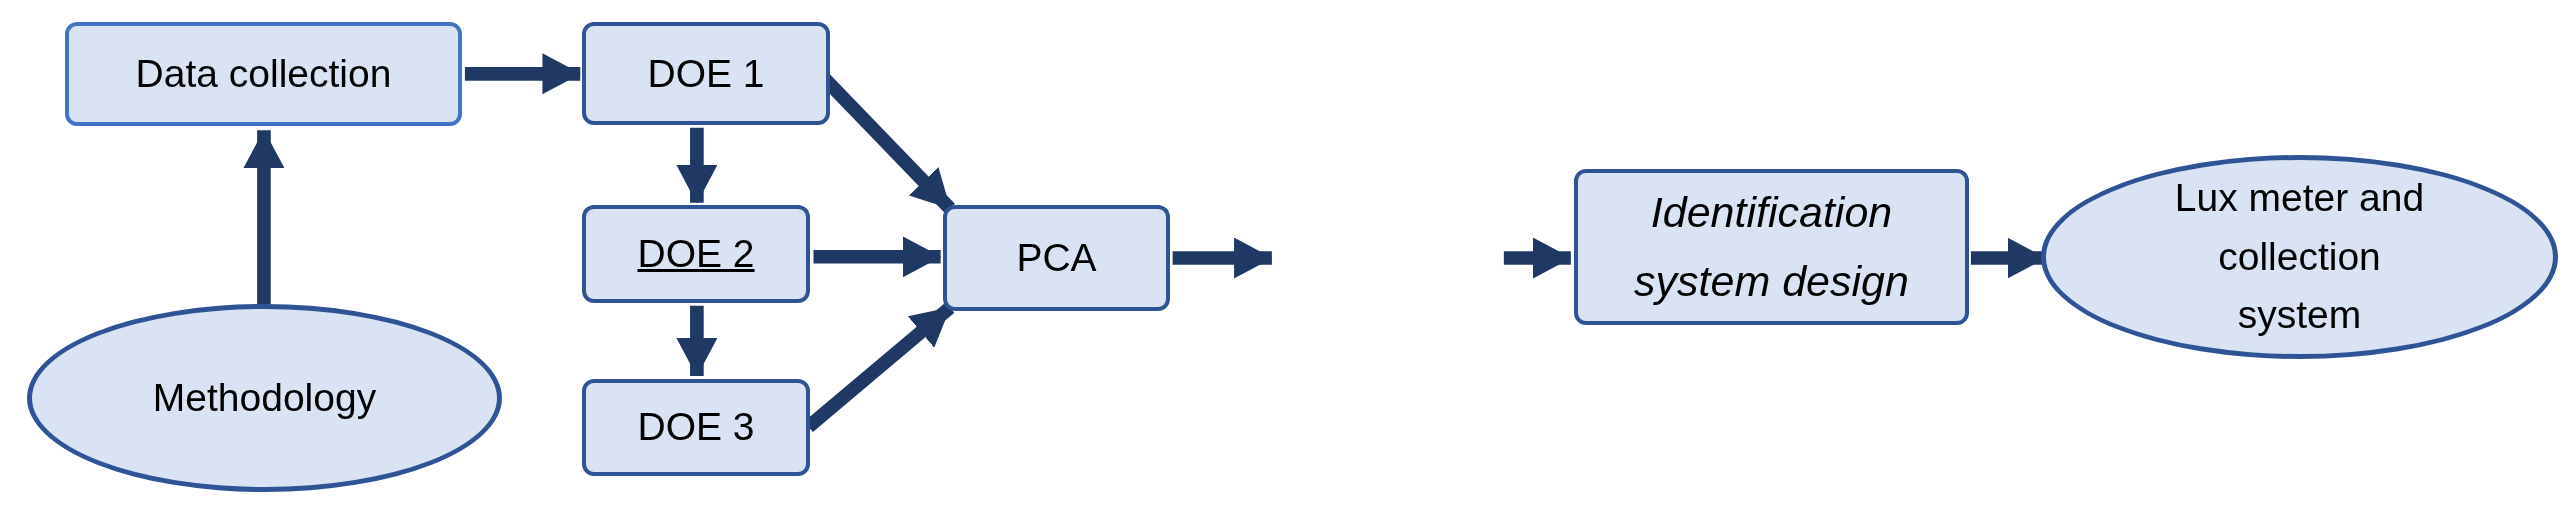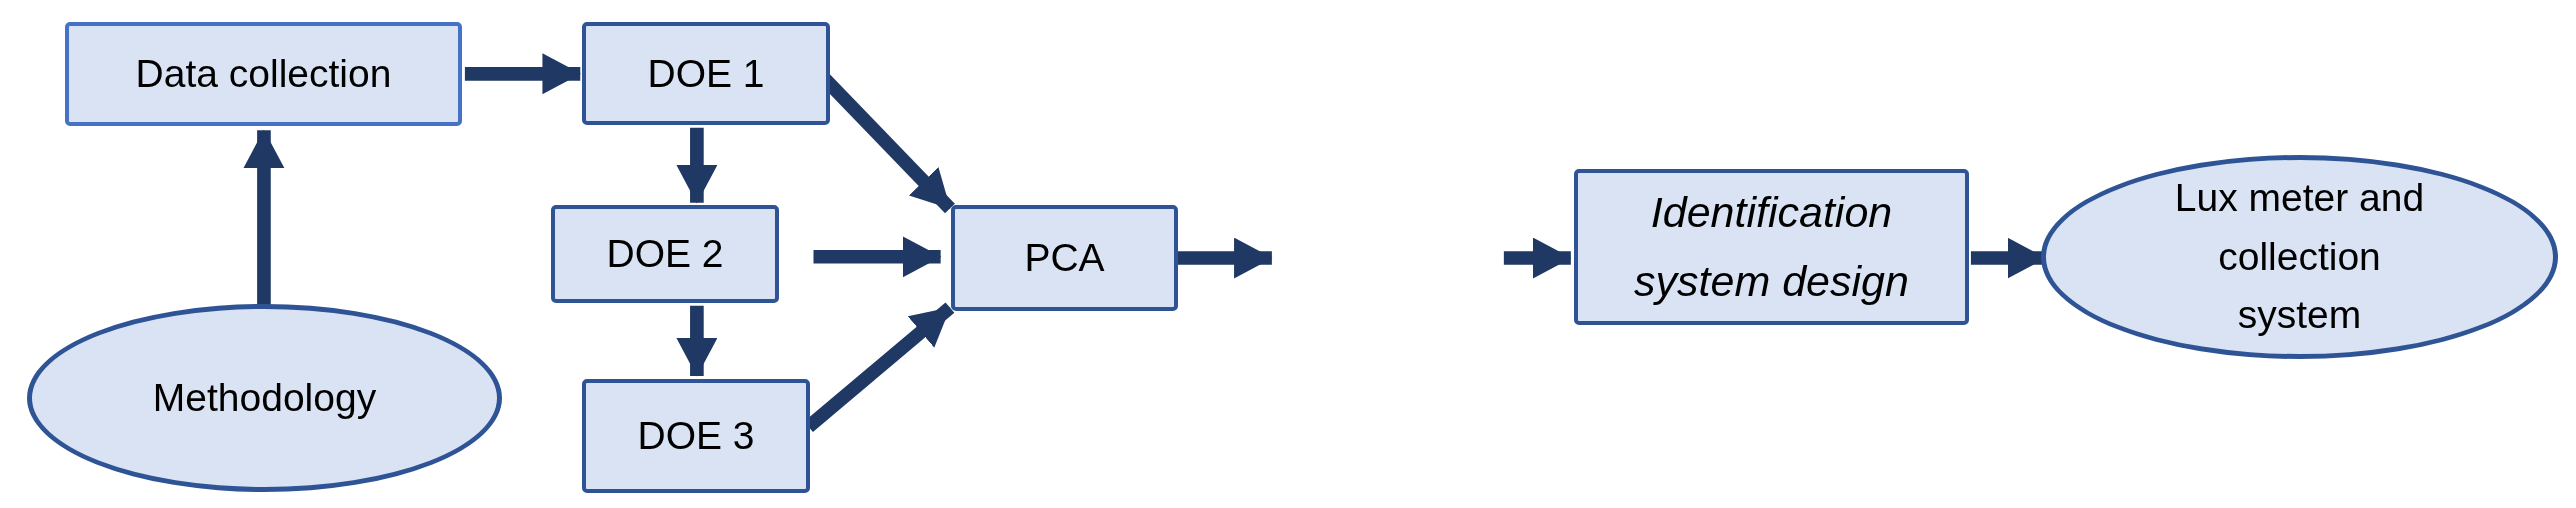--- a/index.html
+++ b/index.html
@@ -19,29 +19,29 @@
     background:var(--fill);
     border:4.3px solid var(--border);
     display:flex;
     align-items:center;
     justify-content:center;
     text-align:center;
     font-size:39px;
     line-height:1.5;
     color:var(--text);
   }
-  .node.rect{border-radius:5px;text-align:center;}
+  .node.rect{border-radius:12px;text-align:center;}
   .node.ellipse{border-radius:50%;border-width:5px;}
   .node.light-border{border-color:var(--border-light);}
   #node-data-collection{left:65px;top:22.3px;width:397px;height:104px;}
   #node-methodology{left:27px;top:304px;width:475px;height:188px;text-align:center;}
   #node-doe1{left:582px;top:22.3px;width:248px;height:103px;}
-  #node-doe2{left:551px;top:205px;width:228px;height:98px;}
-  #node-doe3{left:582px;top:379px;width:228px;height:114px;}
-  #node-pca{left:943px;top:205px;width:227px;height:106px;margin-left:8px;}
+  #node-doe2{left:582px;top:205px;width:228px;height:98px;text-decoration:underline;}
+  #node-doe3{left:582px;top:379px;width:228px;height:97px;}
+  #node-pca{left:943px;top:205px;width:227px;height:106px;}
   #node-svm{left:1274px;top:205px;width:227px;height:106px;}
   #node-identification{left:1574px;top:169px;width:395px;height:156px;font-size:43px;line-height:1.6;font-style:italic;}
   #node-lux{left:2041px;top:155px;width:517px;height:204px;line-height:1.5;}
   #node-identification .label-inner{display:block;max-width:348px;}
   #node-lux .label-inner{display:block;max-width:292px;}
   svg.arrow-layer{
     position:absolute;left:0;top:0;width:2576px;height:508px;
     pointer-events:none;
   }
   svg.arrow-layer line{stroke:var(--arrow);stroke-width:22;fill:none;}

